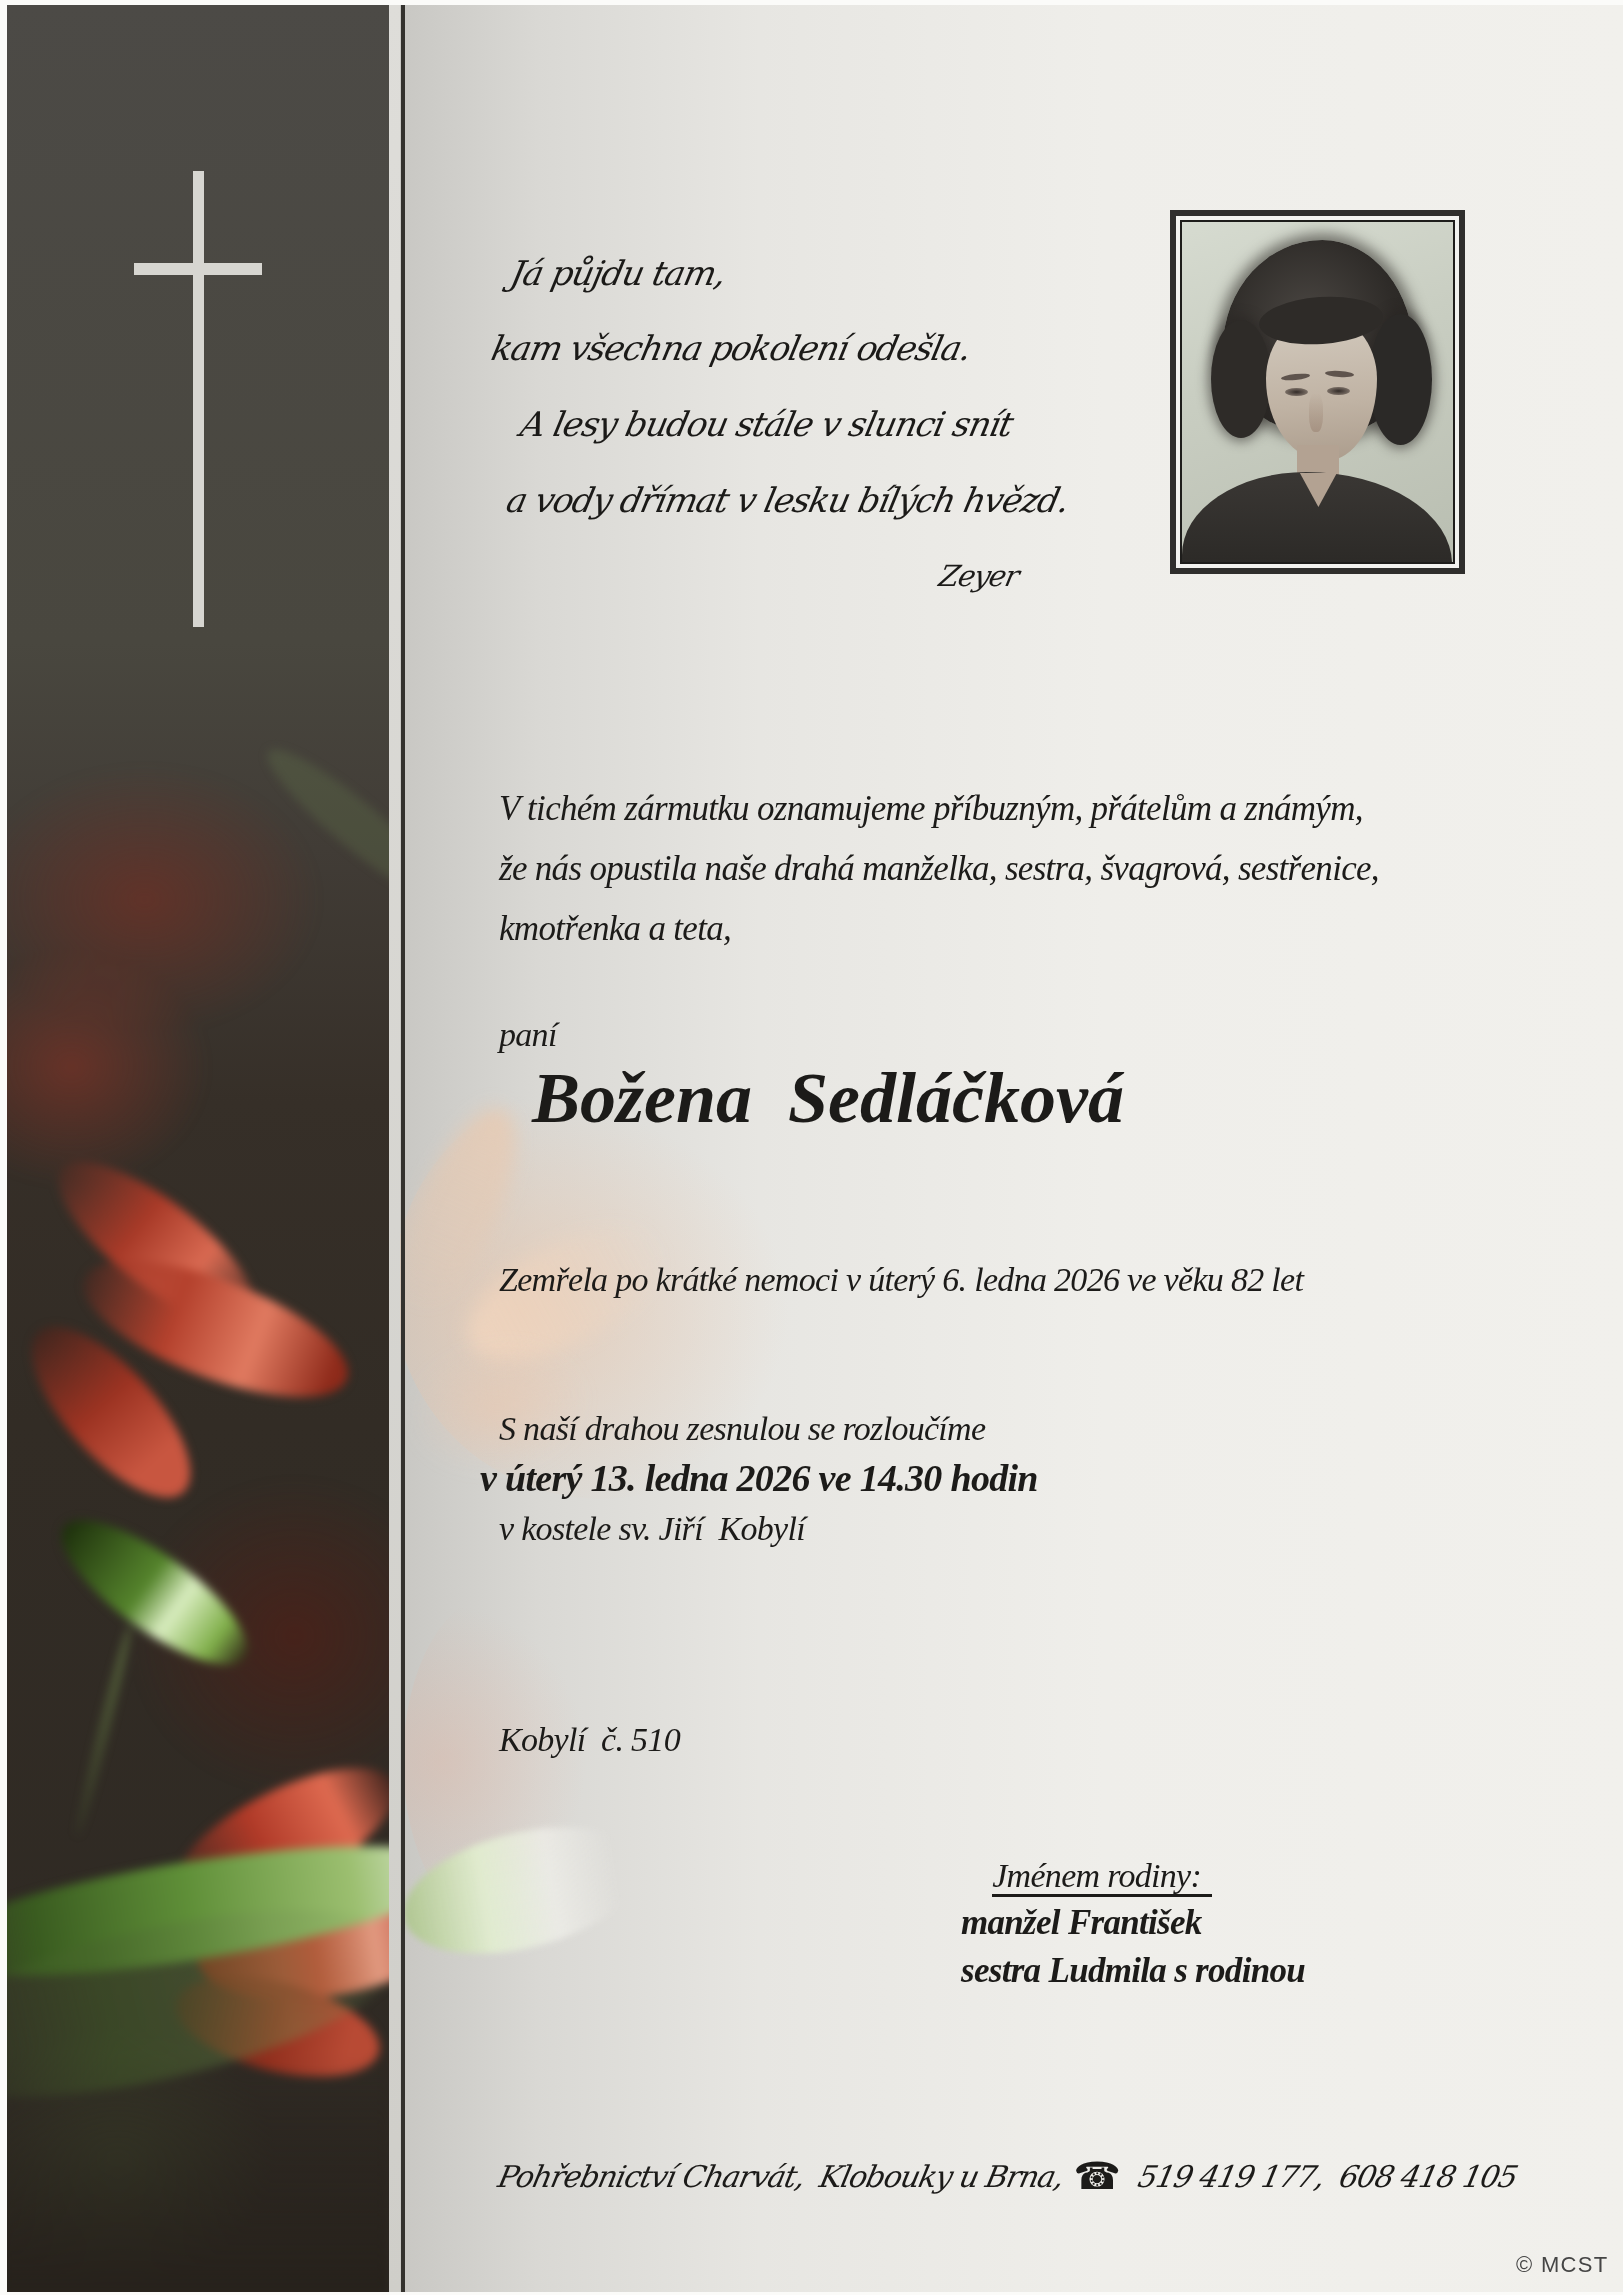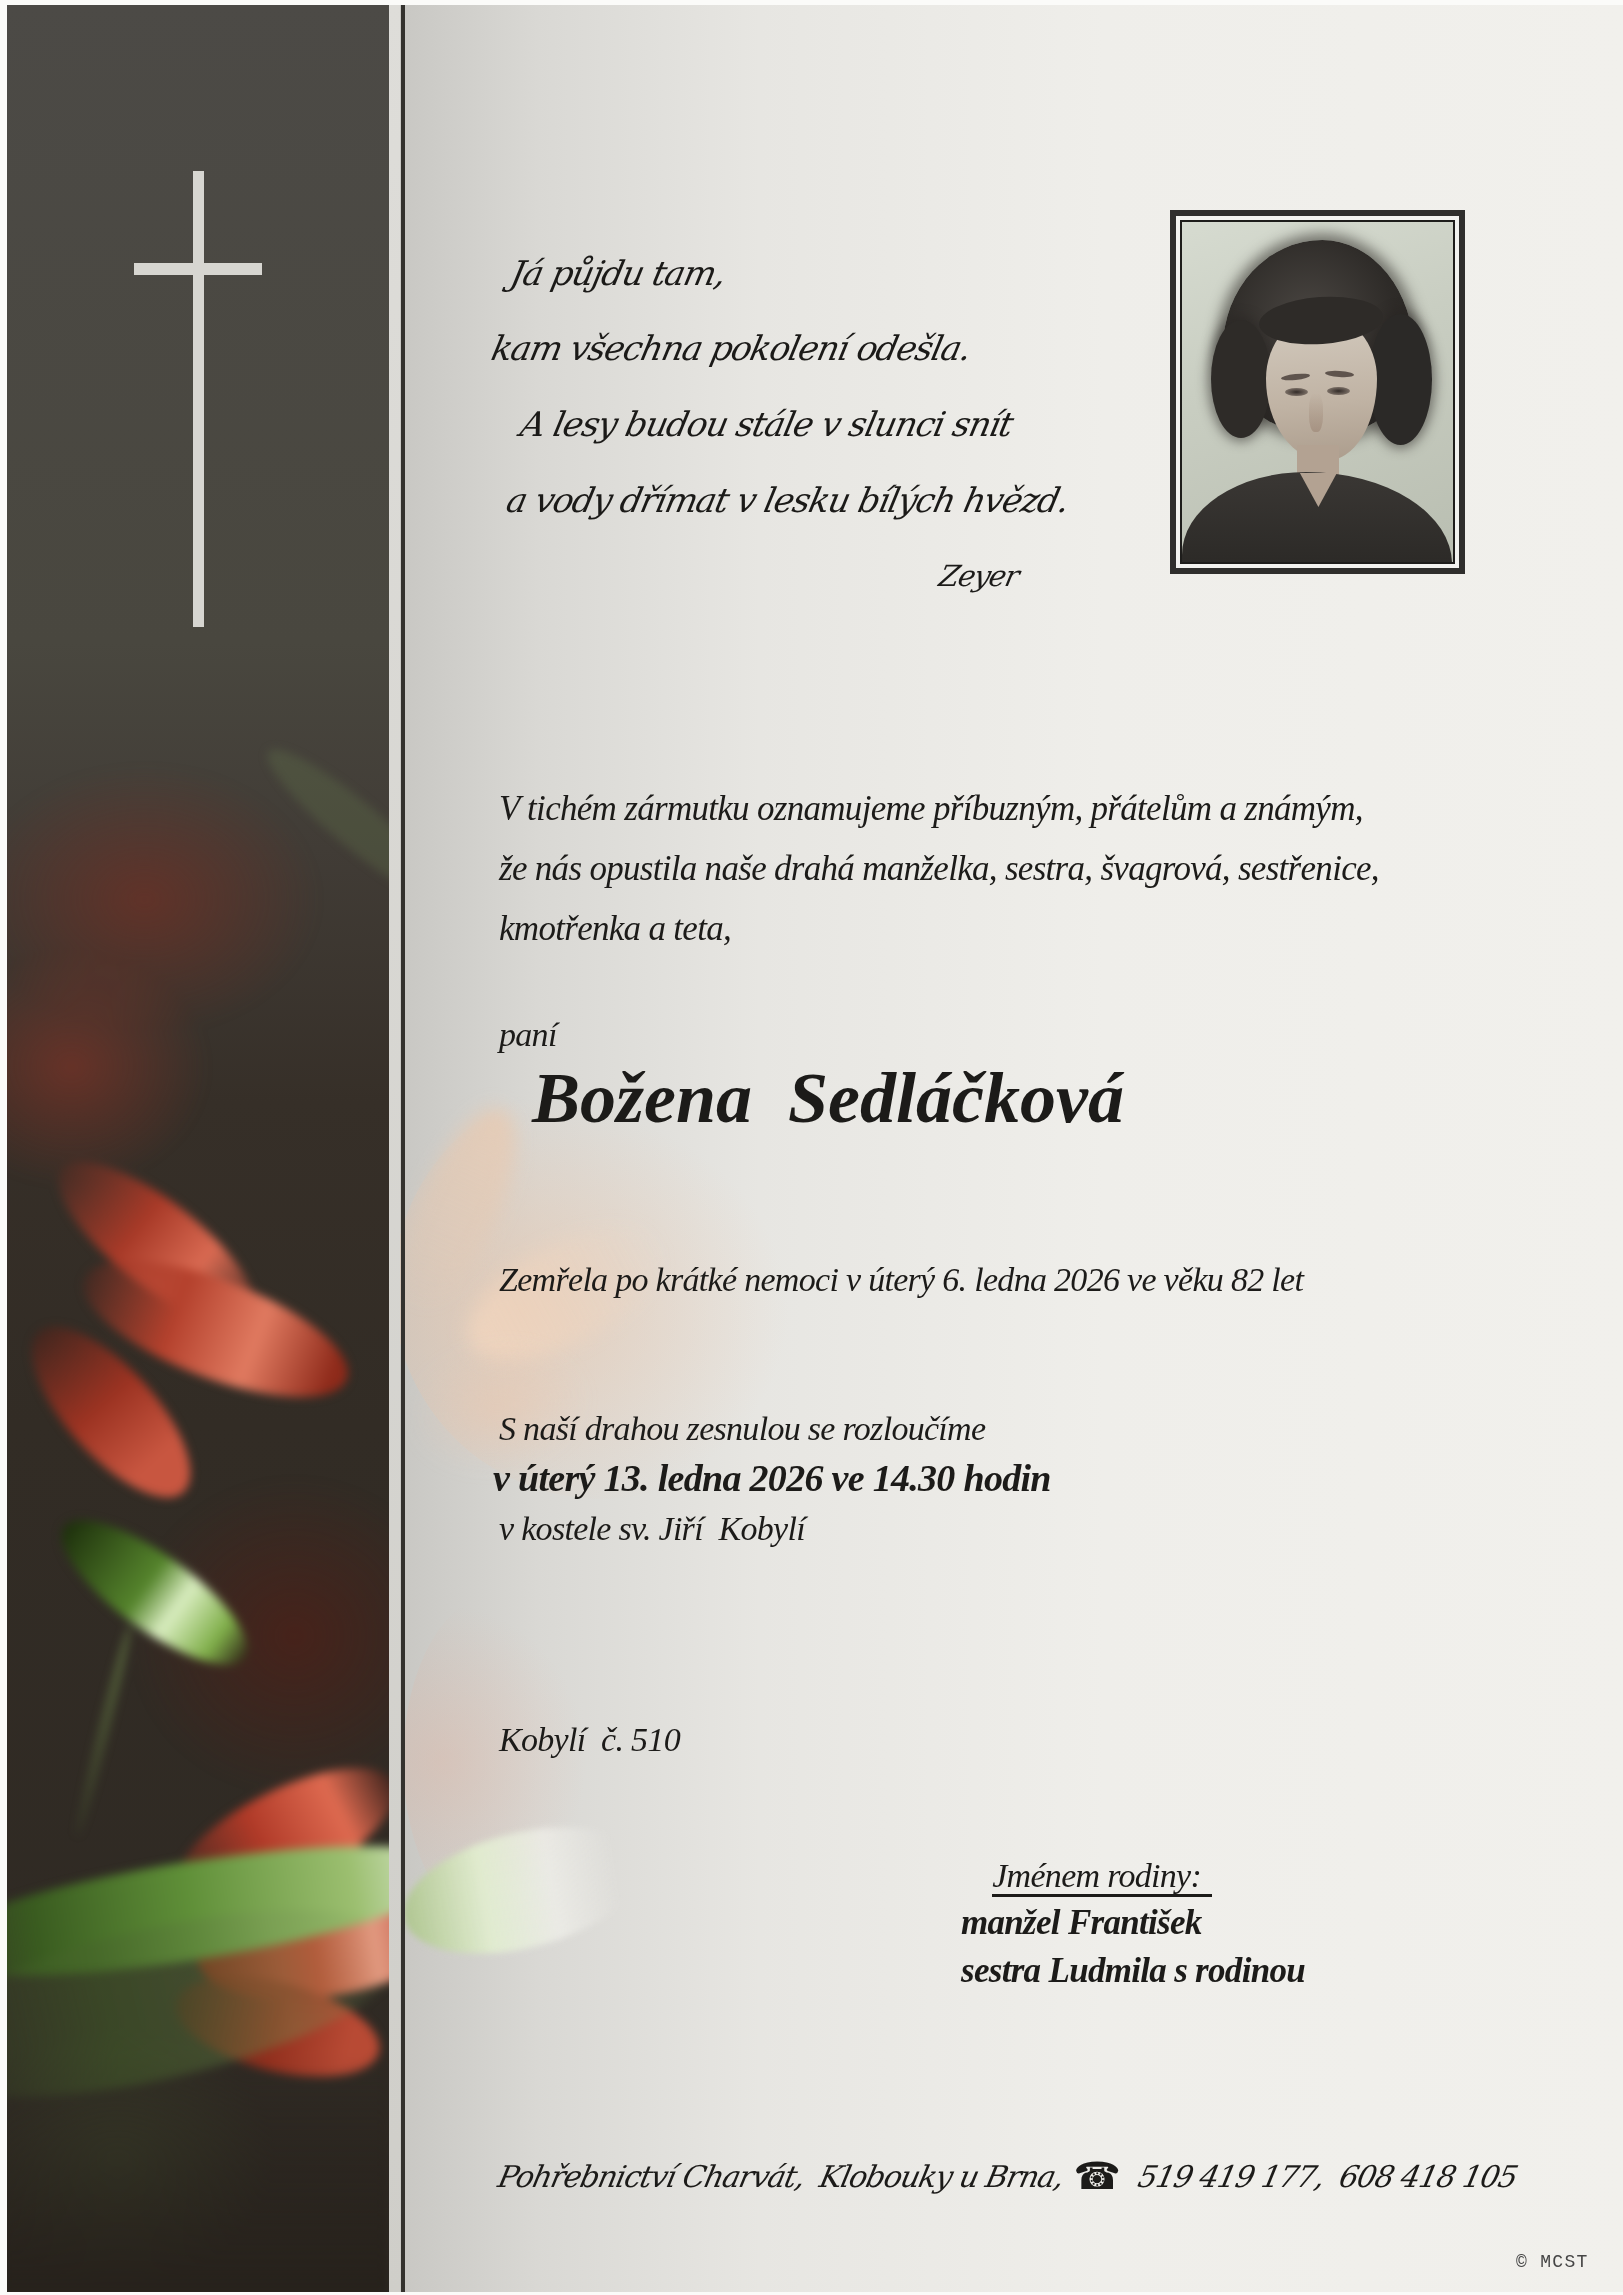--- a/index.html
+++ b/index.html
@@ -119,21 +119,21 @@
   .ann{font-size:35px;}
   .body-line{font-size:34px;}
   .name{font-size:72px;font-weight:bold;left:532px;top:1057px;letter-spacing:0;}
   .date-line{font-size:38px;}
   .member{font-size:35px;}
   .family-heading span{border-bottom:3.3px solid #1c1b19;padding-bottom:0;padding-right:10.5px;}
   .footer-row{left:495px;top:2157px;display:flex;align-items:center;gap:10.5px;}
   .footer-script{font-size:30px;position:static;white-space:pre;}
   .phone-icon{font-family:"DejaVu Sans",sans-serif;font-style:normal;font-size:38px;
     transform:none;letter-spacing:0;line-height:1;margin:0 3.9px;}
-  .copyright{font-family:Liberation Mono, monospace;font-style:normal;font-size:18px;
+  .copyright{font-family:Liberation Sans, sans-serif;font-style:normal;font-size:22px;
     color:#454545;letter-spacing:1.3px;text-align:right;}
 </style>
 </head>
 <body>
 
 <div class="page">
 
   <div class="abs content-bg"></div>
   <div class="abs pink-glow1"></div>
   <div class="abs pink-petal pp1"></div>
@@ -202,21 +202,21 @@
   <div class="txt script attribution" style="left:936px;top:560px;">Zeyer</div>
 
   <div class="txt ann" style="left:499px;top:789px;">V tichém zármutku oznamujeme příbuzným, přátelům a známým,</div>
   <div class="txt ann" style="left:499px;top:849px;font-style:italic;">že nás opustila naše drahá manželka, sestra, švagrová, sestřenice,</div>
   <div class="txt ann" style="left:499px;top:909px;">kmotřenka a teta,</div>
   <div class="txt body-line" style="left:499px;top:1015px;">paní</div>
   <div class="txt name">Božena  Sedláčková</div>
   <div class="txt body-line" style="left:499px;top:1260px;">Zemřela po krátké nemoci v úterý 6. ledna 2026 ve věku 82 let</div>
 
   <div class="txt body-line" style="left:499px;top:1409px;">S naší drahou zesnulou se rozloučíme</div>
-  <div class="txt date-line bold" style="left:493px;top:1457px;text-align:right;">v úterý 13. ledna 2026 ve 14.30 hodin</div>
+  <div class="txt date-line bold" style="left:480px;top:1457px;text-align:right;">v úterý 13. ledna 2026 ve 14.30 hodin</div>
   <div class="txt body-line" style="left:499px;top:1509px;">v kostele sv. Jiří  Kobylí</div>
   <div class="txt body-line" style="left:499px;top:1720px;">Kobylí  č. 510</div>
 
   <div class="txt body-line family-heading" style="left:961px;top:1817px;">
     <span>Jménem rodiny:</span>
   </div>
   <div class="txt member bold" style="left:961px;top:1903px;">manžel František</div>
   <div class="txt member bold" style="left:961px;top:1951px;">sestra Ludmila s rodinou</div>
 
   <div class="abs footer-row">

